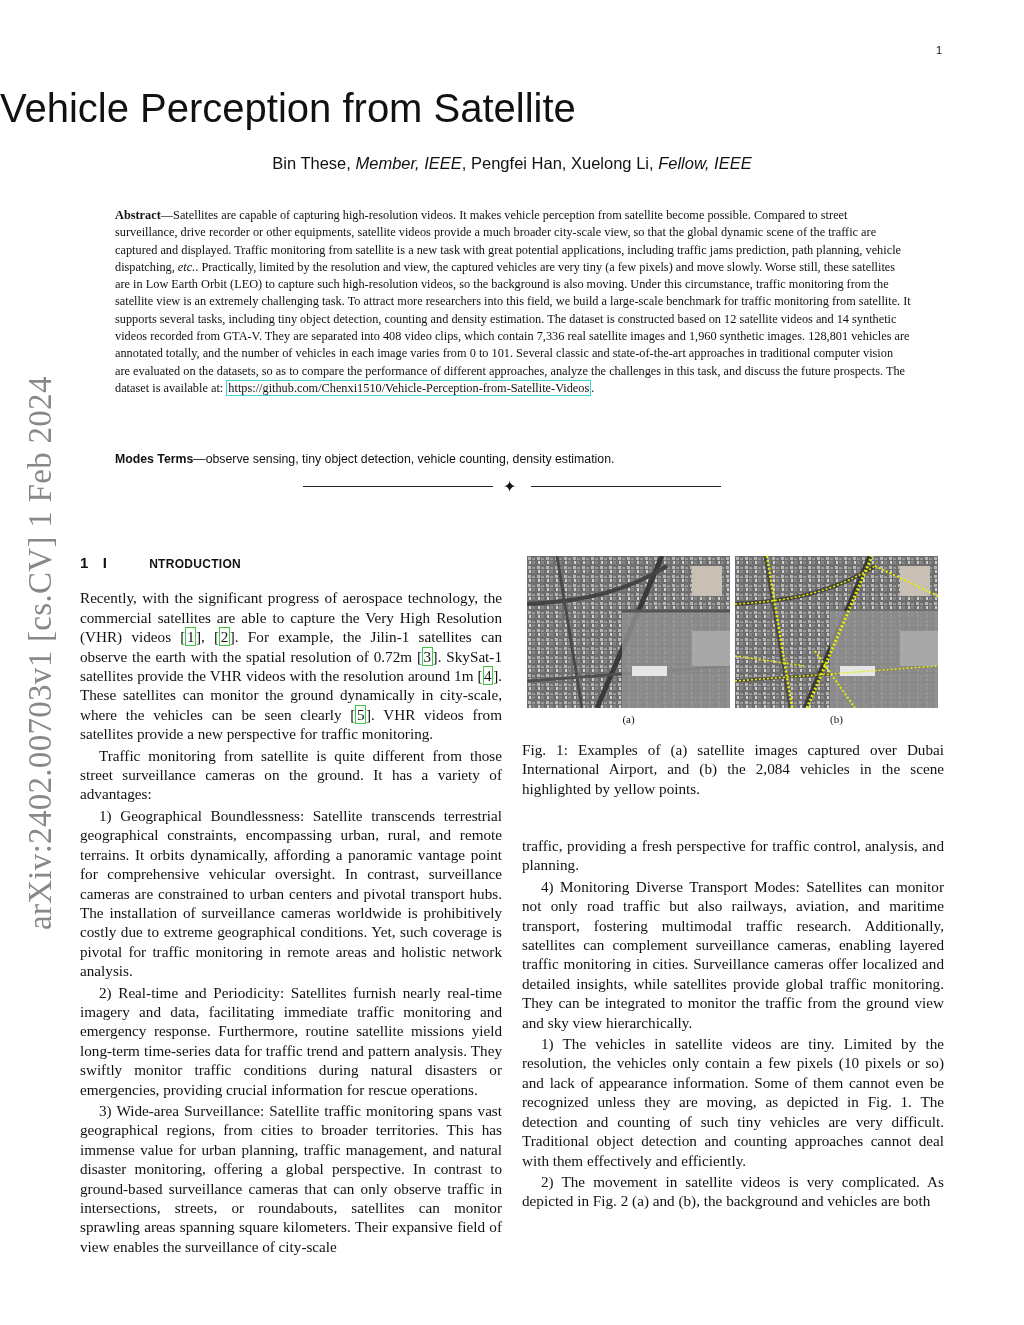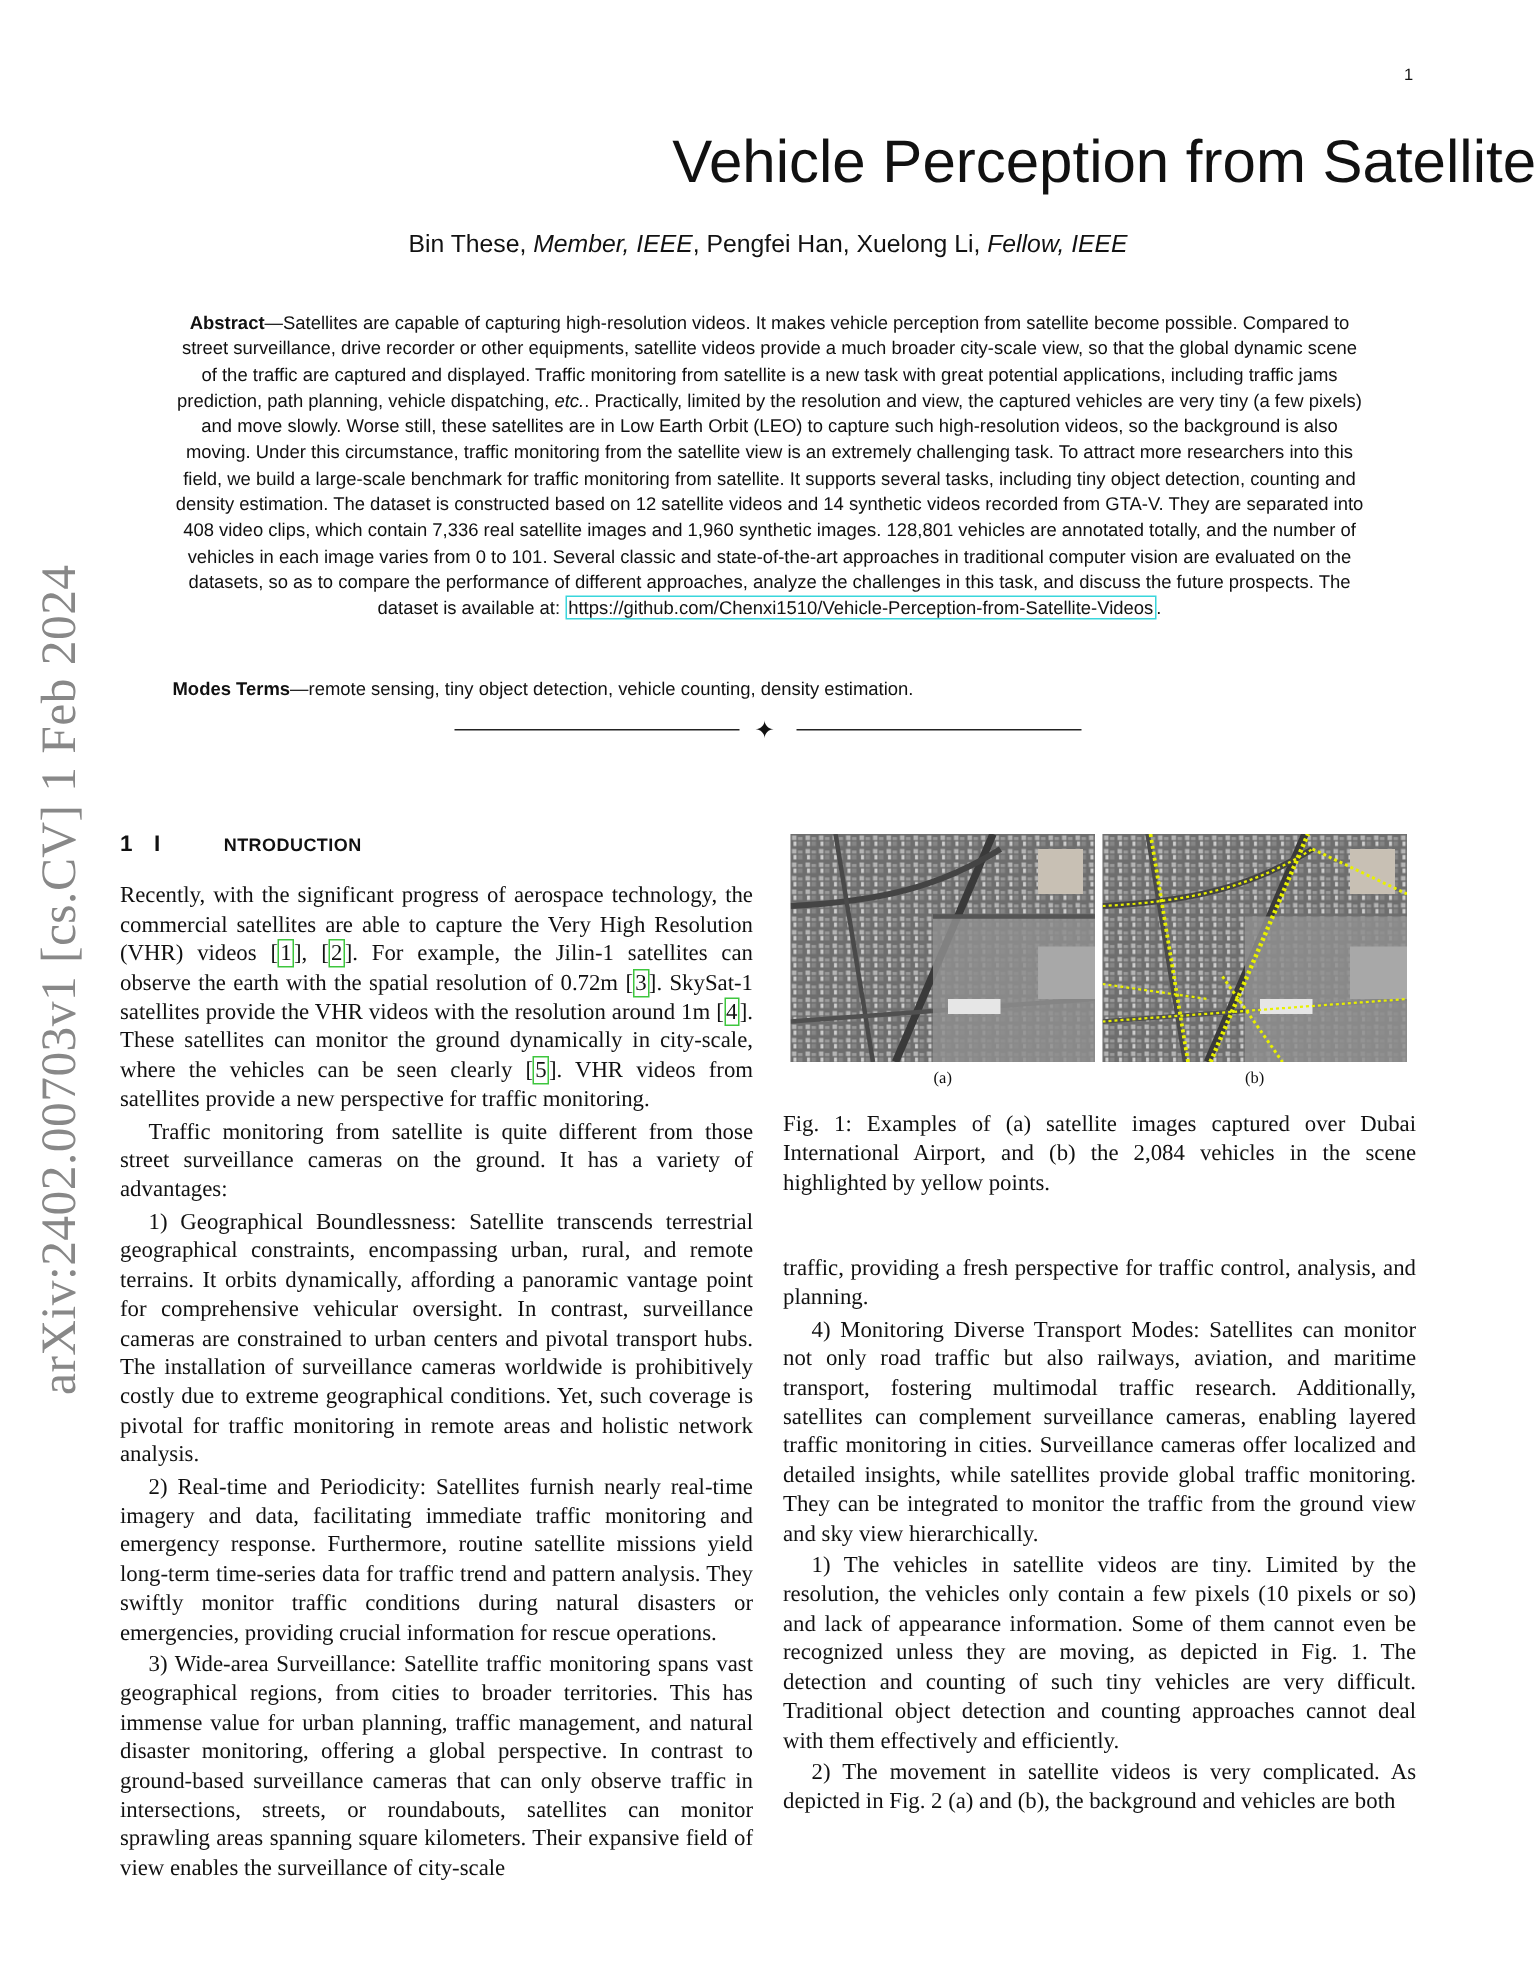--- a/index.html
+++ b/index.html
@@ -4,28 +4,28 @@
 <style>
   html, body { margin: 0; padding: 0; background: #ffffff; }
   body { width: 1024px; height: 1325px; position: relative; overflow: hidden; color: #111; }
   .page-number { position: absolute; left: 936px; top: 44px; font-family: "Liberation Sans", sans-serif; font-size: 11px; }
   .arxiv-id {
     position: absolute; left: 22px; top: 930px;
     transform-origin: 0 0; transform: rotate(-90deg);
     font-family: "Liberation Serif", serif; font-size: 33px; color: #888;
     white-space: nowrap; letter-spacing: 0.3px;
   }
-  .title { position: absolute; left: 0; width: 1024px; top: 86px; text-align: right;
+  .title { position: absolute; left: 0; width: 1024px; top: 86px; text-align: left;
     font-family: "Liberation Sans", sans-serif; font-size: 40px; font-weight: normal; margin: 0; }
   .authors { position: absolute; left: 0; width: 1024px; top: 154px; text-align: center;
     font-family: "Liberation Sans", sans-serif; font-size: 16.5px; }
   .authors i { font-style: italic; }
   .abstract { position: absolute; left: 115px; width: 796px; top: 207px;
-    font-family: Liberation Sans, sans-serif; font-size: 12.3px; line-height: 17.3px;
-    text-align: center; }
+    font-family: Liberation Serif, serif; font-size: 12.3px; line-height: 17.3px;
+    text-align: left; }
   .abstract b { font-weight: bold; }
   .link-box { border: 1.5px solid #39d6dc; padding: 0 1px; }
   .index-terms { position: absolute; left: 115px; width: 796px; top: 452px;
     font-family: "Liberation Sans", sans-serif; font-size: 12.3px; }
   .separator { position: absolute; top: 477px; left: 303px; width: 420px; height: 20px; }
   .sep-line { position: absolute; top: 9px; height: 1px; background: #222; }
   .sep-line.left { left: 0; width: 190px; }
   .sep-line.right { left: 228px; width: 190px; }
   .sep-diamond { position: absolute; left: 200px; top: 0; font-size: 16px; line-height: 20px; font-family: "DejaVu Sans", sans-serif; }
 
@@ -60,21 +60,21 @@
 
 <div class="authors">
   <span>Bin These, </span><i>Member, IEEE</i><span>, Pengfei Han, Xuelong Li, </span><i>Fellow, IEEE</i>
 </div>
 
 <div class="abstract">
   <b>Abstract</b><span>—</span><span>Satellites are capable of capturing high-resolution videos. It makes vehicle perception from satellite become possible. Compared to street surveillance, drive recorder or other equipments, satellite videos provide a much broader city-scale view, so that the global dynamic scene of the traffic are captured and displayed. Traffic monitoring from satellite is a new task with great potential applications, including traffic jams prediction, path planning, vehicle dispatching, </span><i>etc.</i><span>. Practically, limited by the resolution and view, the captured vehicles are very tiny (a few pixels) and move slowly. Worse still, these satellites are in Low Earth Orbit (LEO) to capture such high-resolution videos, so the background is also moving. Under this circumstance, traffic monitoring from the satellite view is an extremely challenging task. To attract more researchers into this field, we build a large-scale benchmark for traffic monitoring from satellite. It supports several tasks, including tiny object detection, counting and density estimation. The dataset is constructed based on 12 satellite videos and 14 synthetic videos recorded from GTA-V. They are separated into 408 video clips, which contain 7,336 real satellite images and 1,960 synthetic images. 128,801 vehicles are annotated totally, and the number of vehicles in each image varies from 0 to 101. Several classic and state-of-the-art approaches in traditional computer vision are evaluated on the datasets, so as to compare the performance of different approaches, analyze the challenges in this task, and discuss the future prospects. The dataset is available at: </span><a class="link-box">https://github.com/Chenxi1510/Vehicle-Perception-from-Satellite-Videos</a><span>.</span>
 </div>
 
 <div class="index-terms">
-  <b>Modes Terms</b><span>—</span><span>remote sensing, tiny object detection, vehicle counting, density estimation.</span>
+  <b>Modes Terms</b><span>—</span><span>observe sensing, tiny object detection, vehicle counting, density estimation.</span>
 </div>
 
 <div class="separator">
   <div class="sep-line left"></div>
   <div class="sep-diamond">✦</div>
   <div class="sep-line right"></div>
 </div>
 
 <div class="col col-left">
   <h2 class="section-heading">

